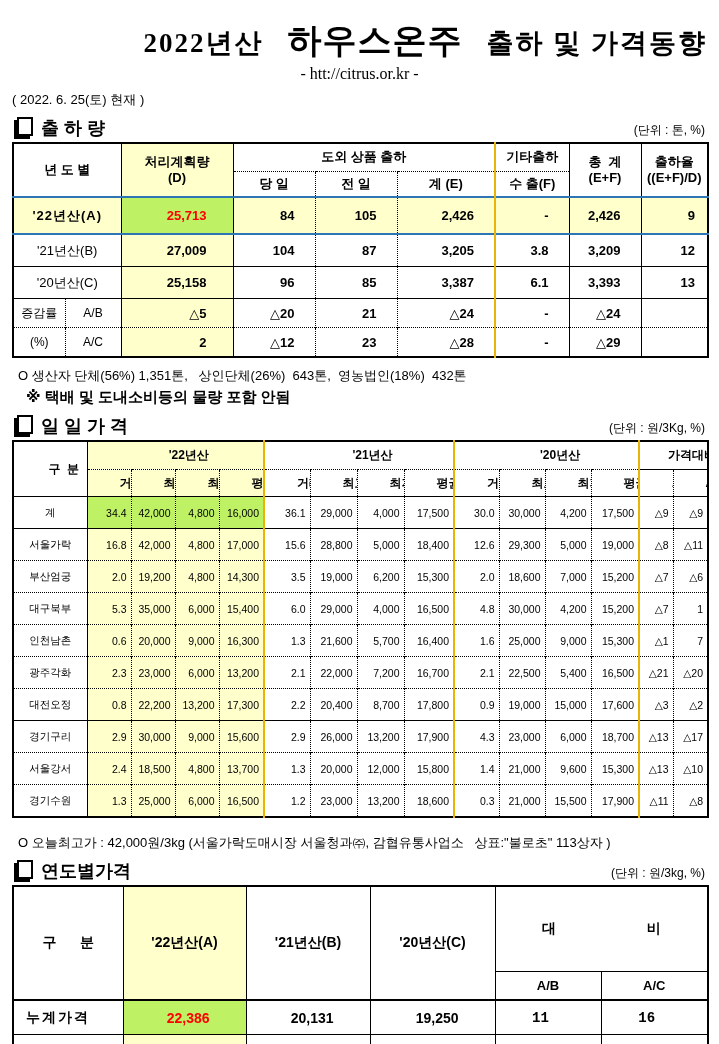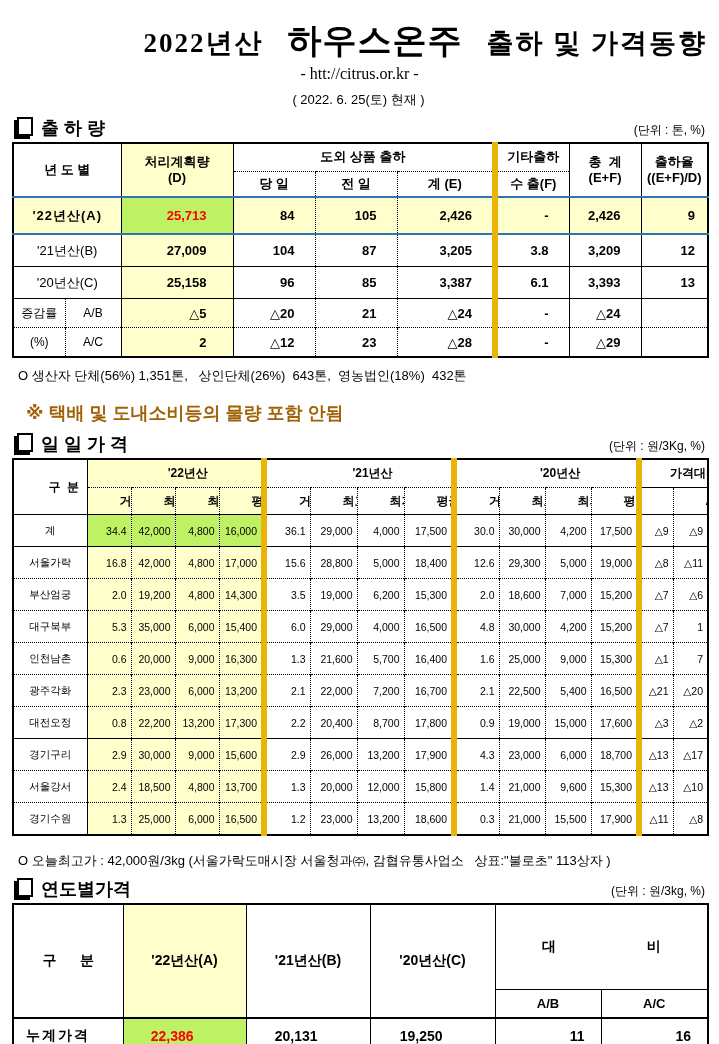--- a/index.html
+++ b/index.html
@@ -5,35 +5,35 @@
   html,body{margin:0;padding:0;background:#fff;}
   body{width:719px;height:1044px;overflow:hidden;color:#000;
        font-family:"Liberation Sans","DejaVu Sans",sans-serif;}
   .page{box-sizing:border-box;width:719px;padding:10px 12px 0 12px;}
 
   
   .title-line{display:flex;justify-content:flex-end;align-items:baseline;gap:24px;margin-top:8px;}
   .t-pre,.t-suf{font-family:"Liberation Serif","DejaVu Serif",serif;font-weight:bold;font-size:27px;letter-spacing:2px;}
   .t-main{font-size:34px;font-weight:bold;letter-spacing:1px;}
   .t-url{text-align:center;font-family:"Liberation Serif","DejaVu Serif",serif;font-size:16px;margin-top:1px;}
-  .t-date{text-align:center;font-size:13px;margin-top:8px;padding-right:2px;}
+  .t-date{text-align:left;font-size:13px;margin-top:8px;padding-right:2px;}
 
   
   .sec{display:flex;align-items:flex-end;margin-top:8px;}
   .sec-icon{display:inline-block;width:12px;height:15px;border:2px solid #000;background:#fff;
             box-shadow:-3px 3px 0 0 #000;margin:0 8px 3px 5px;}
   .sec-title{font-weight:bold;font-size:18px;white-space:pre;line-height:1.1;}
   .unit{margin-left:auto;font-size:12px;white-space:pre;padding-right:2px;}
 
   
   table{border-collapse:collapse;border:2px solid #000;margin-top:3px;table-layout:fixed;width:695px;}
   td{border-left:1px solid #000;border-top:1px solid #000;border-right:none;border-bottom:none;
      white-space:pre;overflow:hidden;font-size:13px;text-align:center;vertical-align:middle;}
   td.dl{border-left:1px dotted #000;}
-  td.tl{border-left:6px solid #eab308;}
+  td.tl{border-left:2px solid #eab308;}
   tr.dt td{border-top:1px dotted #000;}
   .y{background:#ffffcc;}
   .bl{background:#bef264;}
   .red{color:#ff0000;}
   .two div{line-height:1.2;}
 
   
   .t1 tr.h1{height:28px} .t1 tr.h2{height:26px}
   .t1 td{font-weight:bold;}
   .t1 tr.h2 td{border-top:1px dotted #000;margin-left:34px;}
@@ -55,28 +55,28 @@
   .t2 tr.h2 td.st{border-top:1px solid #000;}
   .t2 tr.d td{height:29px;font-size:10.5px;}
   .t2 td.n{text-align:right;padding-right:4px;}
   .t2 .lbl{font-size:11px;}
 
   
   .t3 td{font-weight:bold;font-size:14px;}
   .t3 tr.h1 td{height:28px;} .t3 tr.h2 td{height:25px;font-size:13px;}
   .t3 tr.d td{height:31px;}
   .t3 tr.thick td{border-top:2px solid #000;}
-  .t3 td.n3{text-align:right;padding-right:52px;}
-  .t3 td.cmp3{text-align:right;padding-right:16px;}
+  .t3 td.n3{text-align:right;padding-right:36px;}
+  .t3 td.cmp3{text-align:center;padding-right:16px;font-family:Liberation Mono, monospace;}
   .t3 .lbl3{text-align:left;padding-left:12px;letter-spacing:2px;}
   .t3 .daebi{display:flex;justify-content:space-around;}
 
   
   .note{font-size:13px;white-space:pre;margin-top:9px;padding-left:6px;}
-  .warn{font-size:18px;font-weight:bold;color:#a16207;margin-top:16px;padding-left:14px;}
+  .warn{font-size:15px;font-weight:bold;color:#000000;margin-top:3px;padding-left:14px;}
   .bluenote{font-size:12.5px;font-weight:bold;color:#3333cc;margin-top:5px;padding-left:14px;}
   .todaynote{font-size:13px;white-space:pre;margin-top:16px;padding-left:6px;}
 </style>
 </head>
 <body>
 
 <div class="page">
 
   <div class="title-line">
     <span class="t-pre">2022년산</span>

